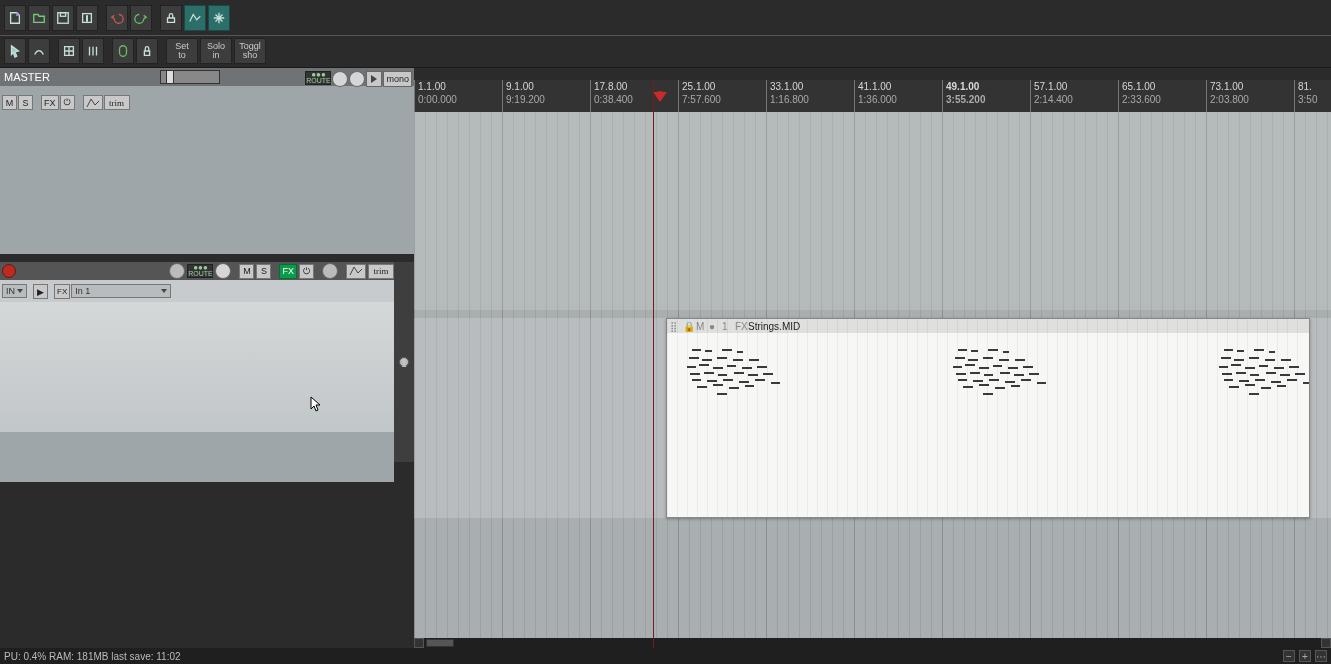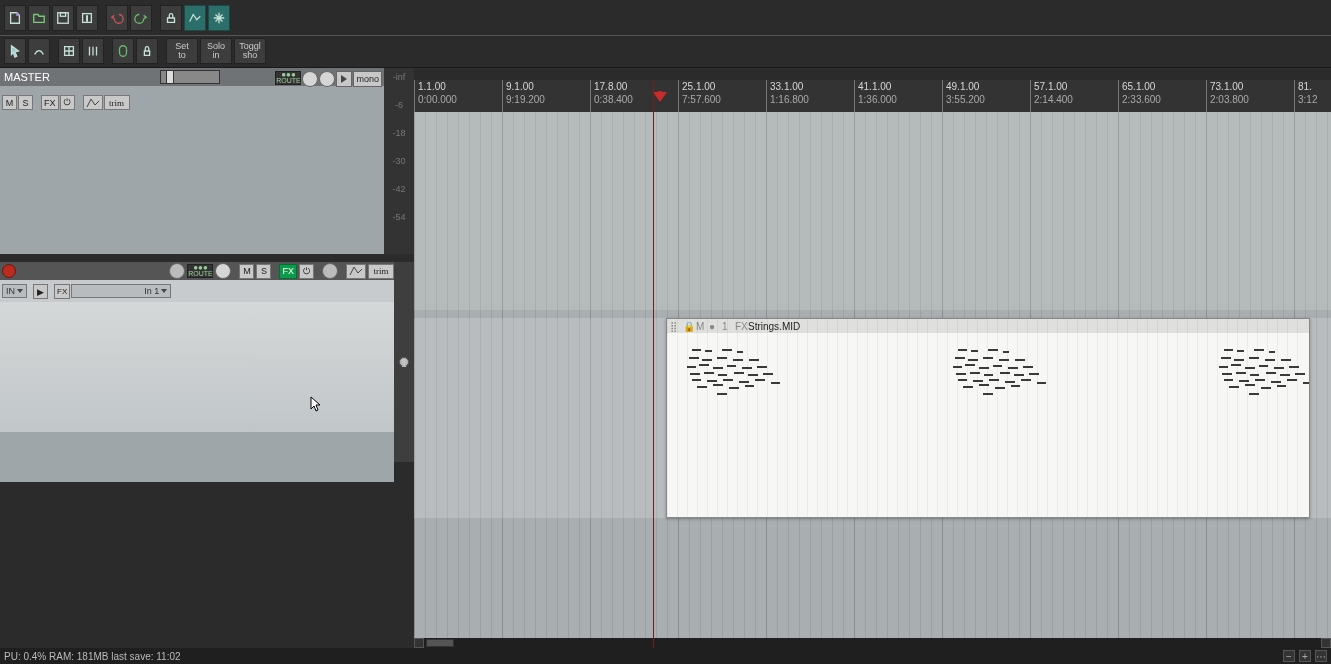--- a/index.html
+++ b/index.html
@@ -245,28 +245,20 @@
             <div style="width:6px"></div>
             <div class="sq-btn">
                 <svg class="envelope-ico" viewBox="0 0 14 14">
                   <path d="M1 11 L5 3 L9 9 L13 5" stroke="#444" fill="none"></path>
                 </svg>
               </div>
             <div class="sq-btn wide">trim</div>
           </div>
         </div>
       </div>
-      <div class="peak-col">
-        <span>-inf</span>
-        <span>-6</span>
-        <span>-18</span>
-        <span>-30</span>
-        <span>-42</span>
-        <span>-54</span>
-      </div>
     </div>
 
     <div class="track-tcp">
       <div class="track-tcp-main">
         <div class="titlebar">
           <div class="rec-arm"></div>
           <div style="flex:1"></div>
           <div class="round-btn" style="background:#bbb"></div>
           <div class="route-btn">
               <span style="font-size:8px">●●●</span>
@@ -293,21 +285,21 @@
           <div class="in-sel">
               <span>IN</span>
               <div class="chevron"></div>
             </div>
           <div style="width:4px"></div>
           <div class="sq-btn">▶</div>
           <div style="width:4px"></div>
           <div class="sq-btn" style="min-width:16px">
               <span style="font-size:8px">FX</span>
             </div>
-          <div class="in-sel" style="min-width:100px;justify-content:flex-end">
+          <div class="in-sel" style="min-width:100px;justify-content:space-between">
               <span>In 1</span>
               <div class="chevron"></div>
             </div>
         </div>
         <div class="track-body"></div>
         <div class="track-bottom"></div>
       </div>
       <div class="meter-strip">
         <div class="meter-handle"></div>
         <span style="position:absolute;top:96px">1</span>
@@ -336,39 +328,39 @@
           <div class="sub">7:57.600</div>
         </div>
         <div class="ruler-tick" style="left: 352px;">
           <div>33.1.00</div>
           <div class="sub">1:16.800</div>
         </div>
         <div class="ruler-tick" style="left: 440px;">
           <div>41.1.00</div>
           <div class="sub">1:36.000</div>
         </div>
-        <div class="ruler-tick" style="left: 528px;">
+        <div class="ruler-tick" style="left: 528px; font-weight: bold;">
           <div>49.1.00</div>
           <div class="sub">3:55.200</div>
         </div>
         <div class="ruler-tick" style="left: 616px;">
           <div>57.1.00</div>
           <div class="sub">2:14.400</div>
         </div>
         <div class="ruler-tick" style="left: 704px;">
           <div>65.1.00</div>
           <div class="sub">2:33.600</div>
         </div>
         <div class="ruler-tick" style="left: 792px;">
           <div>73.1.00</div>
           <div class="sub">2:03.800</div>
         </div>
         <div class="ruler-tick" style="left: 880px;">
           <div>81.</div>
-          <div class="sub">3:12</div>
+          <div class="sub">3:50</div>
         </div>
       </div>
     <div class="arrange" id="arrange">
         <div class="grid-line" style="left: 913px;"></div>
         <div class="grid-line" style="left: 902px;"></div>
         <div class="grid-line" style="left: 891px;"></div>
         <div class="grid-line major" style="left: 880px;"></div>
         <div class="grid-line" style="left: 869px;"></div>
         <div class="grid-line" style="left: 858px;"></div>
         <div class="grid-line" style="left: 847px;"></div>

